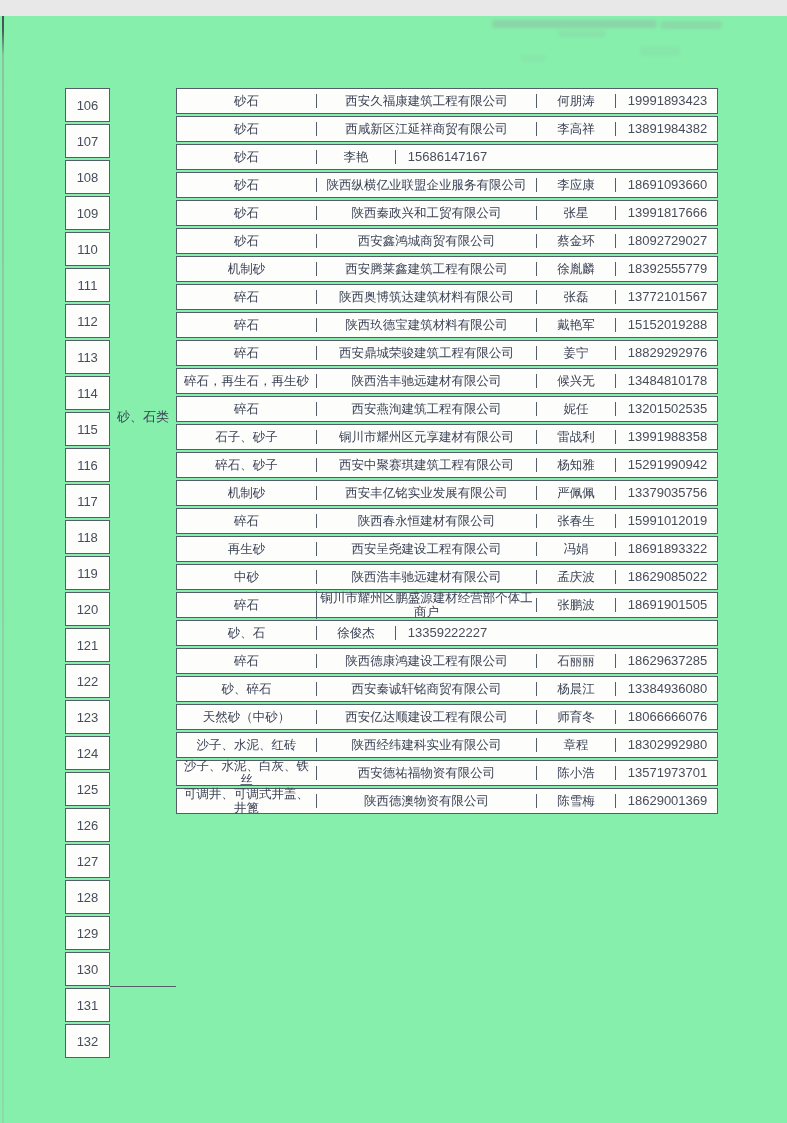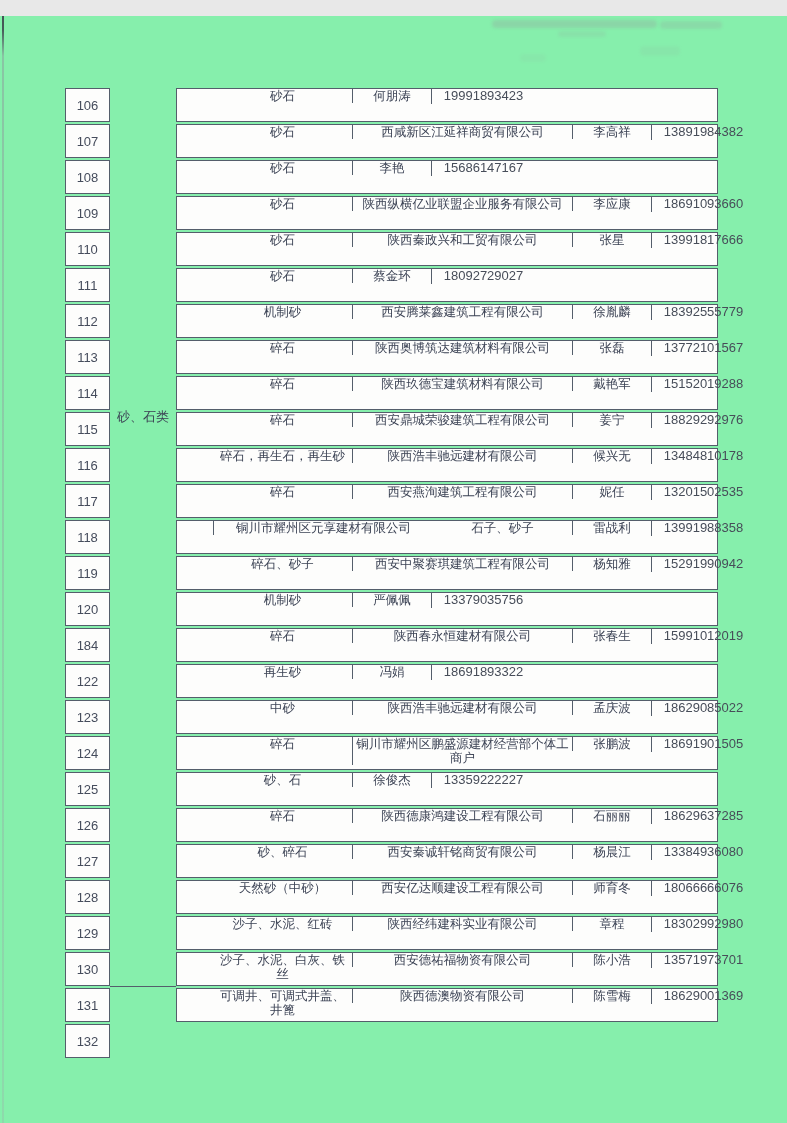--- a/index.html
+++ b/index.html
@@ -93,25 +93,24 @@
   .rows-block {
     width: 542px;
     flex: none;
     display: flex;
     flex-direction: column;
     gap: 2px;
   }
   .trow {
     box-sizing: border-box;
     display: flex;
-    align-items: flex-start;
-    height: 34px;
+    align-items: center;
+    height: 26px;
     border: 1px solid #545e6b;
     background: #fdfdfc;
-    padding-left: 36px;
   }
   .cell {
     box-sizing: border-box;
     display: flex;
     align-items: center;
     justify-content: center;
     text-align: center;
     padding: 0 3px;
     font-size: 12.5px;
     line-height: 1.12;
@@ -146,21 +145,21 @@
         <div class="num-cell">111</div>
         <div class="num-cell">112</div>
         <div class="num-cell">113</div>
         <div class="num-cell">114</div>
         <div class="num-cell">115</div>
         <div class="num-cell">116</div>
         <div class="num-cell">117</div>
         <div class="num-cell">118</div>
         <div class="num-cell">119</div>
         <div class="num-cell">120</div>
-        <div class="num-cell">184</div>
+        <div class="num-cell">121</div>
         <div class="num-cell">122</div>
         <div class="num-cell">123</div>
         <div class="num-cell">124</div>
         <div class="num-cell">125</div>
         <div class="num-cell">126</div>
         <div class="num-cell">127</div>
         <div class="num-cell">128</div>
         <div class="num-cell">129</div>
         <div class="num-cell">130</div>
         <div class="num-cell">131</div>
@@ -168,20 +167,21 @@
       </div>
 
     <div class="cat-col">
       <div class="cat-label">砂、石类</div>
       <div class="cat-divider"></div>
     </div>
 
     <div class="rows-block">
         <div class="trow">
           <div class="cell material">砂石</div>
+          <div class="cell company">西安久福康建筑工程有限公司</div>
           <div class="cell contact">何朋涛</div>
           <div class="cell phone">19991893423</div>
         </div>
         <div class="trow">
           <div class="cell material">砂石</div>
           <div class="cell company">西咸新区江延祥商贸有限公司</div>
           <div class="cell contact">李高祥</div>
           <div class="cell phone">13891984382</div>
         </div>
         <div class="trow">
@@ -196,20 +196,21 @@
           <div class="cell phone">18691093660</div>
         </div>
         <div class="trow">
           <div class="cell material">砂石</div>
           <div class="cell company">陕西秦政兴和工贸有限公司</div>
           <div class="cell contact">张星</div>
           <div class="cell phone">13991817666</div>
         </div>
         <div class="trow">
           <div class="cell material">砂石</div>
+          <div class="cell company">西安鑫鸿城商贸有限公司</div>
           <div class="cell contact">蔡金环</div>
           <div class="cell phone">18092729027</div>
         </div>
         <div class="trow">
           <div class="cell material">机制砂</div>
           <div class="cell company">西安腾莱鑫建筑工程有限公司</div>
           <div class="cell contact">徐胤麟</div>
           <div class="cell phone">18392555779</div>
         </div>
         <div class="trow">
@@ -236,44 +237,46 @@
           <div class="cell contact">候兴无</div>
           <div class="cell phone">13484810178</div>
         </div>
         <div class="trow">
           <div class="cell material">碎石</div>
           <div class="cell company">西安燕洵建筑工程有限公司</div>
           <div class="cell contact">妮任</div>
           <div class="cell phone">13201502535</div>
         </div>
         <div class="trow">
+          <div class="cell material">石子、砂子</div>
           <div class="cell company">铜川市耀州区元享建材有限公司</div>
-          <div class="cell material">石子、砂子</div>
           <div class="cell contact">雷战利</div>
           <div class="cell phone">13991988358</div>
         </div>
         <div class="trow">
           <div class="cell material">碎石、砂子</div>
           <div class="cell company">西安中聚赛琪建筑工程有限公司</div>
           <div class="cell contact">杨知雅</div>
           <div class="cell phone">15291990942</div>
         </div>
         <div class="trow">
           <div class="cell material">机制砂</div>
+          <div class="cell company">西安丰亿铭实业发展有限公司</div>
           <div class="cell contact">严佩佩</div>
           <div class="cell phone">13379035756</div>
         </div>
         <div class="trow">
           <div class="cell material">碎石</div>
           <div class="cell company">陕西春永恒建材有限公司</div>
           <div class="cell contact">张春生</div>
           <div class="cell phone">15991012019</div>
         </div>
         <div class="trow">
           <div class="cell material">再生砂</div>
+          <div class="cell company">西安呈尧建设工程有限公司</div>
           <div class="cell contact">冯娟</div>
           <div class="cell phone">18691893322</div>
         </div>
         <div class="trow">
           <div class="cell material">中砂</div>
           <div class="cell company">陕西浩丰驰远建材有限公司</div>
           <div class="cell contact">孟庆波</div>
           <div class="cell phone">18629085022</div>
         </div>
         <div class="trow">

